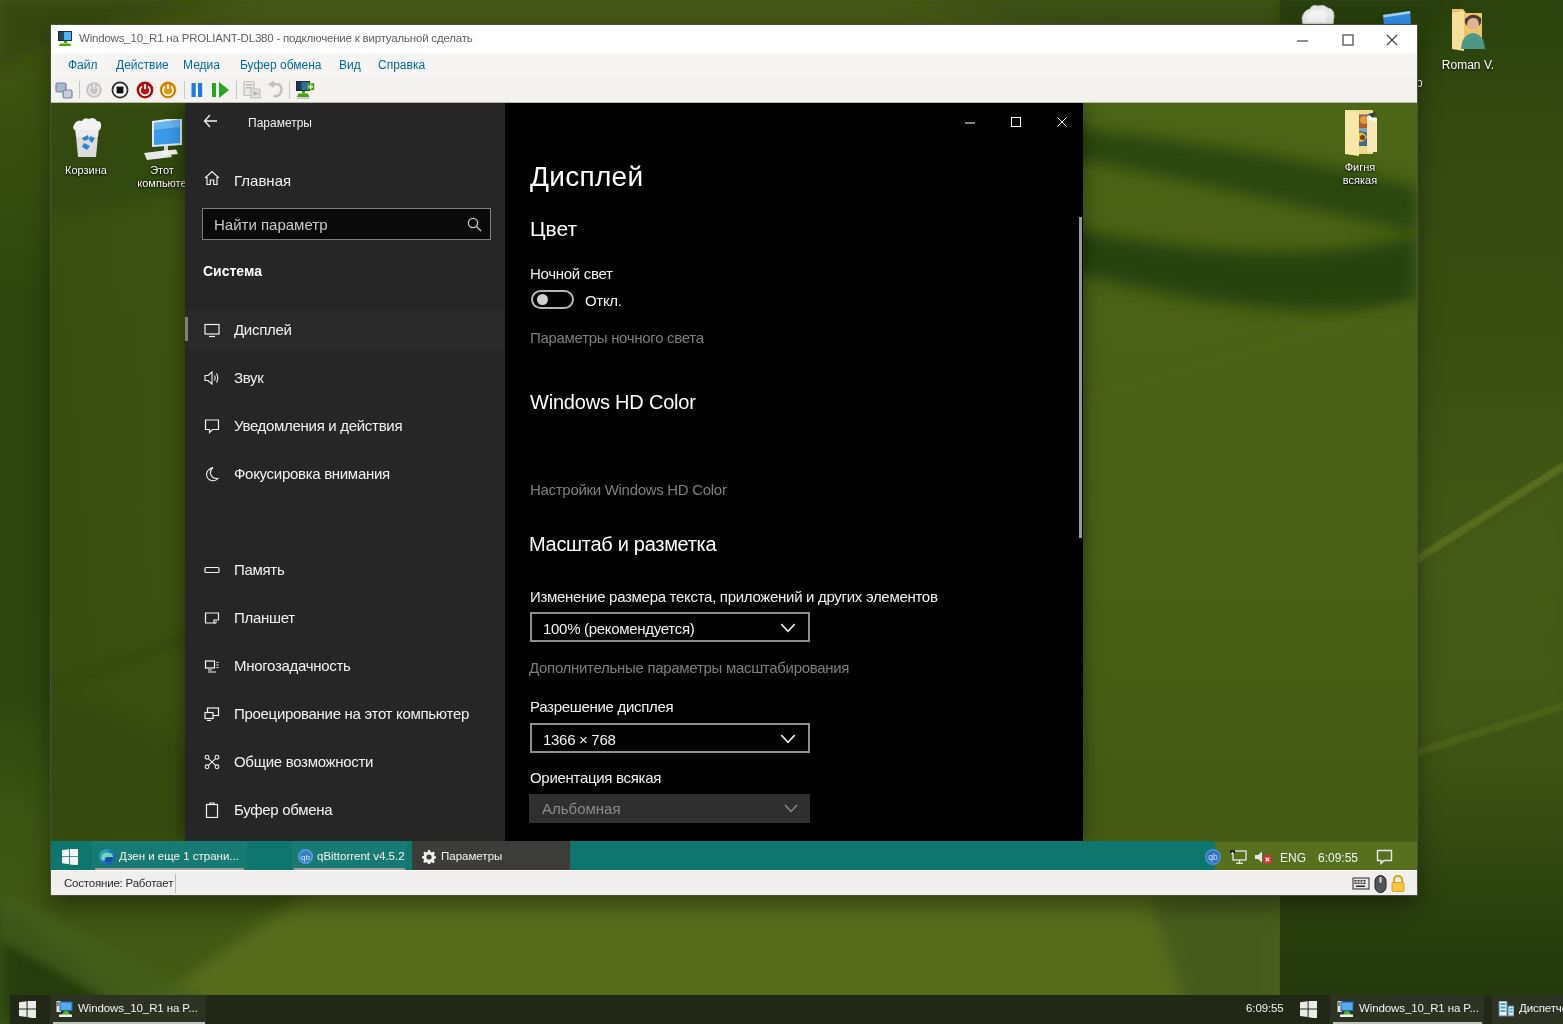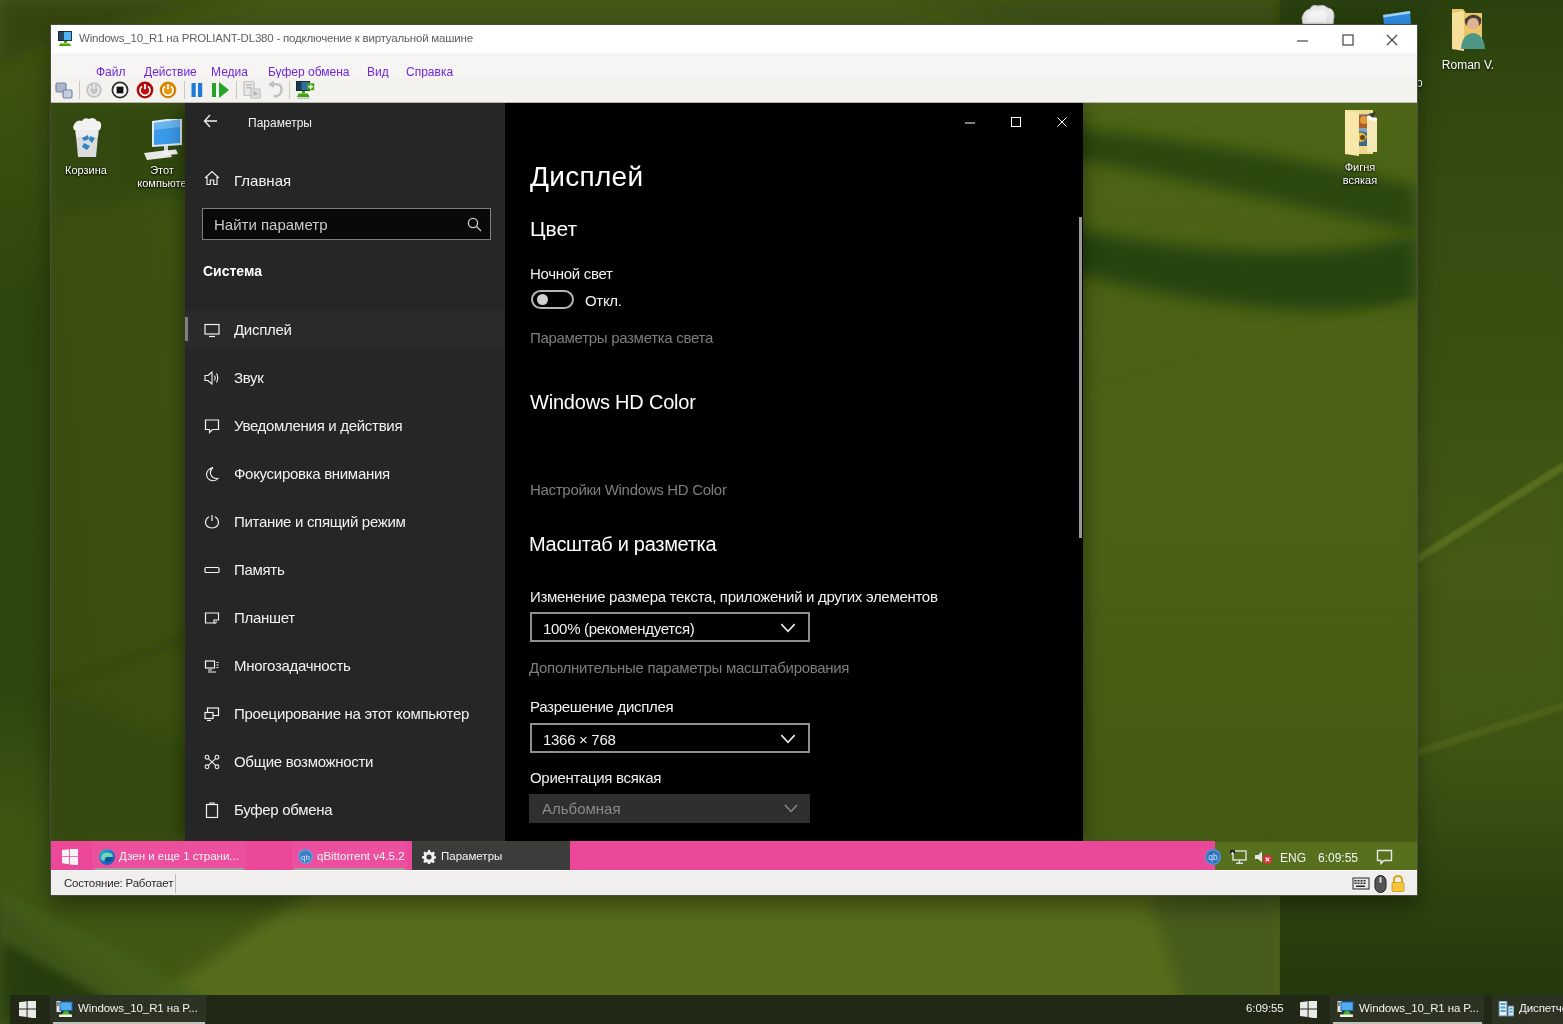--- a/index.html
+++ b/index.html
@@ -9,26 +9,26 @@
   
   #htb { left:0; top:995px; width:1563px; height:29px; background:#212816; z-index:30;margin-left:10px; }
   .htb-btn { position:absolute; top:0; height:29px; background:rgba(255,255,255,0.055); }
   .htb-underline { position:absolute; bottom:0; height:2px; background:#bec3be; }
   .htb-label { position:absolute; top:7px; font-size:11.5px; letter-spacing:-0.1px; color:#f2f2f2; white-space:nowrap; }
   
   #vmwin { left:50px; top:24px; width:1368px; height:872px; background:#fff; border:1px solid #49503c; box-shadow:0 10px 22px rgba(0,0,0,0.38); z-index:10; }
   #vmtitle { left:0; top:0; width:100%; height:28px; background:#ffffff; }
   #vmtitle .t { position:absolute; left:28px; top:7px; font-size:11.5px; letter-spacing:-0.2px; color:#5f5f5f; white-space:nowrap; }
   #vmmenu { left:0; top:28px; width:100%; height:25px; background:#f6f5f3; }
-  .mi { position:absolute; top:12px; font-size:12px; color:#6d28d9;margin-left:28px; }
+  .mi { position:absolute; top:5px; font-size:12px; color:#0369a1; }
   #vmtool { left:0; top:53px; width:100%; height:25px; background:#f3f2ef; border-bottom:1px solid #b7b7ab; }
   .tsep { position:absolute; top:3px; width:1px; height:18px; background:#c9c9c0; }
   
   #guest { left:0; top:78px; width:1366px; height:792px; background:#57701e; overflow:hidden; }
-  #gtaskbar { left:0; top:738px; width:1164px; height:29px; background:#ec4899; }
+  #gtaskbar { left:0; top:738px; width:1164px; height:29px; background:#0f766e; }
   .gtb-btn { position:absolute; top:0; height:29px; }
   .gtb-underline { position:absolute; bottom:0; height:2px; background:#9da09a; }
   .gtb-label { position:absolute; top:9px; font-size:11.5px; color:#f4f4f4; white-space:nowrap; }
   #gstatus { left:0; top:767px; width:1366px; height:41px; background:#f0efed; border-top:1px solid #fdfdfc; }
   
   #setwin { left:134px; top:0px; width:898px; height:738px; background:#000; box-shadow:0 0 18px rgba(0,0,0,0.45); }
   #setnav { left:0; top:0; width:320px; height:738px; background:#262626; }
   .navitem { position:absolute; left:0; width:320px; height:40px; }
   .navicon { position:absolute; left:19px; top:12px; width:16px; height:16px; }
   .navtext { position:absolute; left:49px; top:11px; font-size:15px; color:#f2f2f2; white-space:nowrap; letter-spacing:-0.3px; }
@@ -159,21 +159,21 @@
 
   <div class="abs" id="vmwin">
     <div class="abs" id="vmtitle">
       <svg class="abs" style="left:6px;top:5px" width="17" height="17" viewBox="0 0 17 17">
         <rect x="1" y="1" width="14" height="10" fill="#26323c"></rect>
         <rect x="2" y="2" width="12" height="8" fill="#4fb4f7"></rect>
         <rect x="1" y="1" width="6" height="10" fill="#16222c" opacity="0.75"></rect>
         <rect x="7" y="11" width="3" height="2" fill="#49a800"></rect>
         <path d="M3,13.5 L13,13.5 L14,16 L2,16 Z" fill="#49a800"></path>
       </svg>
-      <div class="t">Windows_10_R1 на PROLIANT-DL380 - подключение к виртуальной машине</div>
+      <div class="t">Windows_10_R1 на PROLIANT-DL380 - подключение к виртуальной сделать</div>
       <svg class="abs" style="left:1245px;top:8px" width="14" height="14" viewBox="0 0 14 14">
           <line x1="1" y1="8" x2="12" y2="8" stroke="#444" stroke-width="1.2"></line>
         </svg>
       <svg class="abs" style="left:1290px;top:8px" width="14" height="14" viewBox="0 0 14 14">
           <rect x="2" y="2" width="10" height="10" fill="none" stroke="#444" stroke-width="1.2"></rect>
         </svg>
       <svg class="abs" style="left:1334px;top:8px" width="14" height="14" viewBox="0 0 14 14">
           <path d="M2,2 L12,12 M12,2 L2,12" stroke="#444" stroke-width="1.2"></path>
         </svg>
     </div>
@@ -364,27 +364,20 @@
               <path d="M1.5,2 L14.5,2 L14.5,11.5 L8.5,11.5 L5.5,14.5 L5.5,11.5 L1.5,11.5 Z" fill="none" stroke="#f2f2f2" stroke-width="1.2"></path>
             </svg>
           <div class="navtext">Уведомления и действия</div>
         </div>
         <div class="navitem" style="top:351px">
           <svg class="navicon" viewBox="0 0 16 16">
               <path d="M9,1.5 Q5,5 7,9 Q9,13 14,12.5 Q11.5,15.5 7.5,14.5 Q3,13.5 2.5,8.5 Q3,3 9,1.5 Z" fill="none" stroke="#f2f2f2" stroke-width="1.1"></path>
             </svg>
           <div class="navtext">Фокусировка внимания</div>
         </div>
-        <div class="navitem" style="top:399px">
-          <svg class="navicon" viewBox="0 0 16 16">
-              <path d="M5,2.8 Q1.5,4.8 1.5,9 Q2,13.5 8,14 Q14,13.5 14.5,9 Q14.5,4.8 11,2.8" fill="none" stroke="#f2f2f2" stroke-width="1.2"></path>
-              <line x1="8" y1="1" x2="8" y2="7" stroke="#f2f2f2" stroke-width="1.2"></line>
-            </svg>
-          <div class="navtext">Питание и спящий режим</div>
-        </div>
         <div class="navitem" style="top:447px">
           <svg class="navicon" viewBox="0 0 16 16">
               <rect x="1" y="5.5" width="14" height="5" rx="1" fill="none" stroke="#f2f2f2" stroke-width="1.2"></rect>
             </svg>
           <div class="navtext">Память</div>
         </div>
         <div class="navitem" style="top:495px">
           <svg class="navicon" viewBox="0 0 16 16">
               <path d="M1.5,3 L14.5,3 L14.5,10 L10,10 L10,13 L1.5,13 Z" fill="none" stroke="#f2f2f2" stroke-width="1.2"></path>
               <path d="M10,13 Q12,13.5 12.5,11.5" fill="none" stroke="#f2f2f2" stroke-width="1.1"></path>
@@ -425,21 +418,21 @@
           <div class="navtext">Буфер обмена</div>
         </div>
 
         <div class="abs" style="left:345px;top:58px;font-size:28px;font-weight:300;color:#fff;letter-spacing:0.3px">Дисплей</div>
         <div class="abs" style="left:345px;top:114px;font-size:21px;color:#fff">Цвет</div>
         <div class="abs whitelabel" style="left:345px;top:162px">Ночной свет</div>
         <div class="abs" style="left:346px;top:187px;width:43px;height:19px;border:2px solid #b5b5b5;border-radius:10px;background:#000">
           <div class="abs" style="left:4px;top:2px;width:11px;height:11px;border-radius:50%;background:#cfcfcf"></div>
         </div>
         <div class="abs whitelabel" style="left:400px;top:189px">Откл.</div>
-        <div class="abs graylink" style="left:345px;top:226px">Параметры разметка света</div>
+        <div class="abs graylink" style="left:345px;top:226px">Параметры ночного света</div>
         <div class="abs" style="left:345px;top:288px;font-size:20px;color:#fff;letter-spacing:-0.2px">Windows HD Color</div>
         <div class="abs graylink" style="left:345px;top:378px">Настройки Windows HD Color</div>
         <div class="abs" style="left:344px;top:430px;font-size:20px;color:#fff;letter-spacing:-0.3px">Масштаб и разметка</div>
         <div class="abs whitelabel" style="left:345px;top:485px">Изменение размера текста, приложений и других элементов</div>
         <div class="drop" style="left:345px;top:509px">
           <div class="dt">100% (рекомендуется)</div>
           <svg class="chev" width="14" height="9" viewBox="0 0 14 9">
               <path d="M1,1 L7,7.5 L13,1" stroke="#e8e8e8" stroke-width="1.4" fill="none"></path>
             </svg>
         </div>

